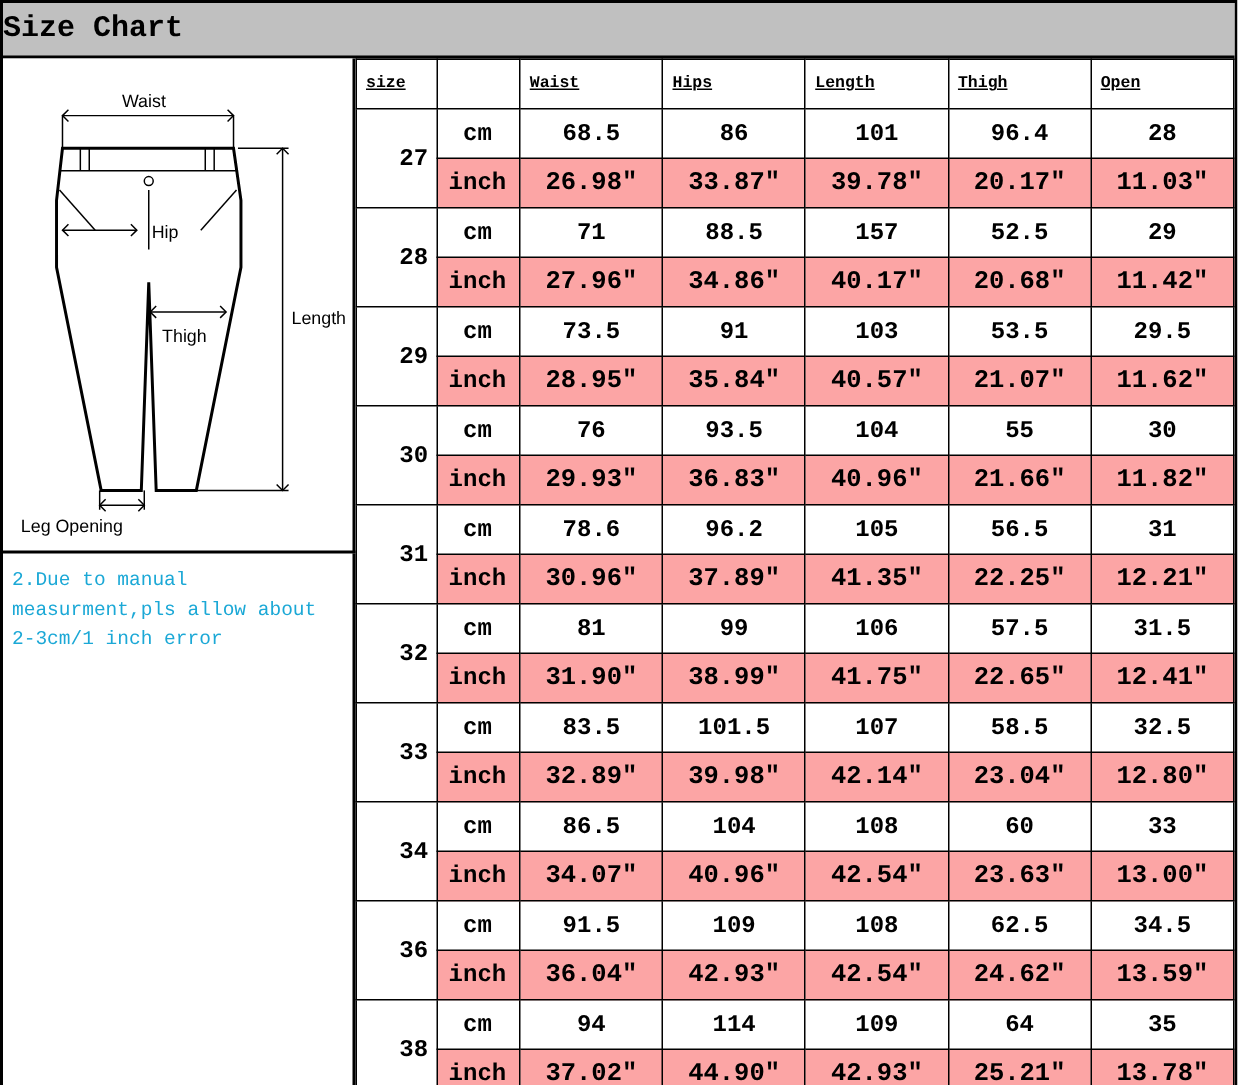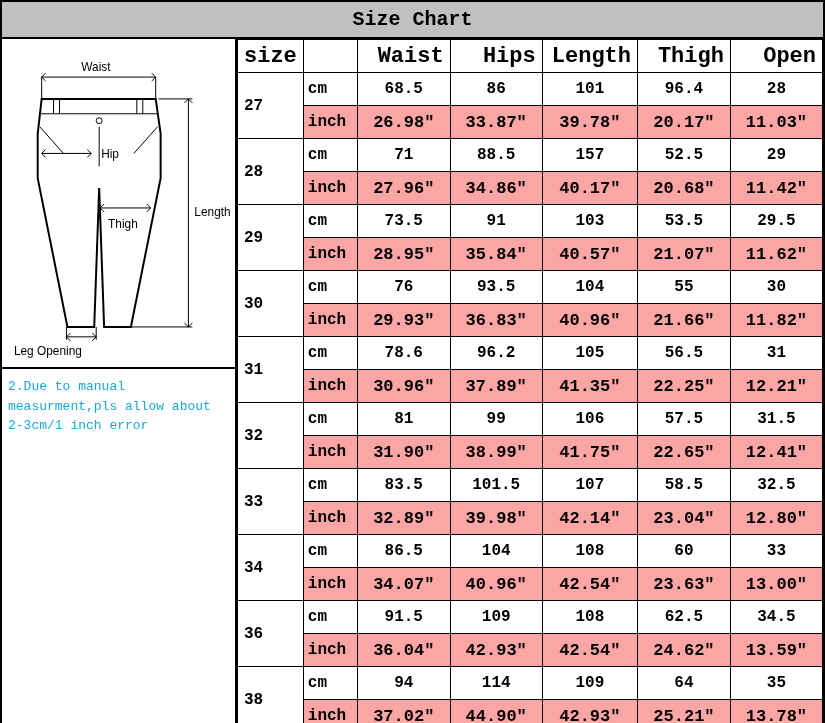--- a/index.html
+++ b/index.html
@@ -9,21 +9,20 @@
     font-family: "Courier New", Courier, monospace;
     background: #fff;
     width: 825px;
   }
   .chart {
     border: 2px solid #000;
     width: 825px;
   }
   .title-row {
     background: #c0c0c0;
-    text-align: center;
     font-size: 20px;
     font-weight: bold;
     padding: 6px 0;
     border-bottom: 2px solid #000;
   }
   .main {
     display: flex;
     flex-direction: row;
   }
   .leftcol {
@@ -58,31 +57,32 @@
   th, td {
     border: 1px solid #000;
     font-family: "Courier New", Courier, monospace;
     font-size: 16px;
     font-weight: bold;
     color: #000;
     height: 33px;
     padding: 0 6px;
   }
   th {
+    text-align: left;
+    font-size: 11px;
+    background: #fff;
+    text-decoration: underline;
+  }
+  td.size {
     text-align: right;
-    font-size: 22px;
-    background: #fff;
-  }
-  td.size {
-    text-align: left;
     background: #fff;
     width: 55px;
   }
   td.unit {
-    text-align: left;
+    text-align: center;
     width: 55px;
     padding-left: 4px;
     margin-top: 12px;
   }
   td.val {
     text-align: center;
     width: 96px;
   }
   tr.cm td.unit, tr.cm td.val, tr.cm td.size { background: #fff; }
   tr.inch td.unit, tr.inch td.val { background: #fca5a5; }

